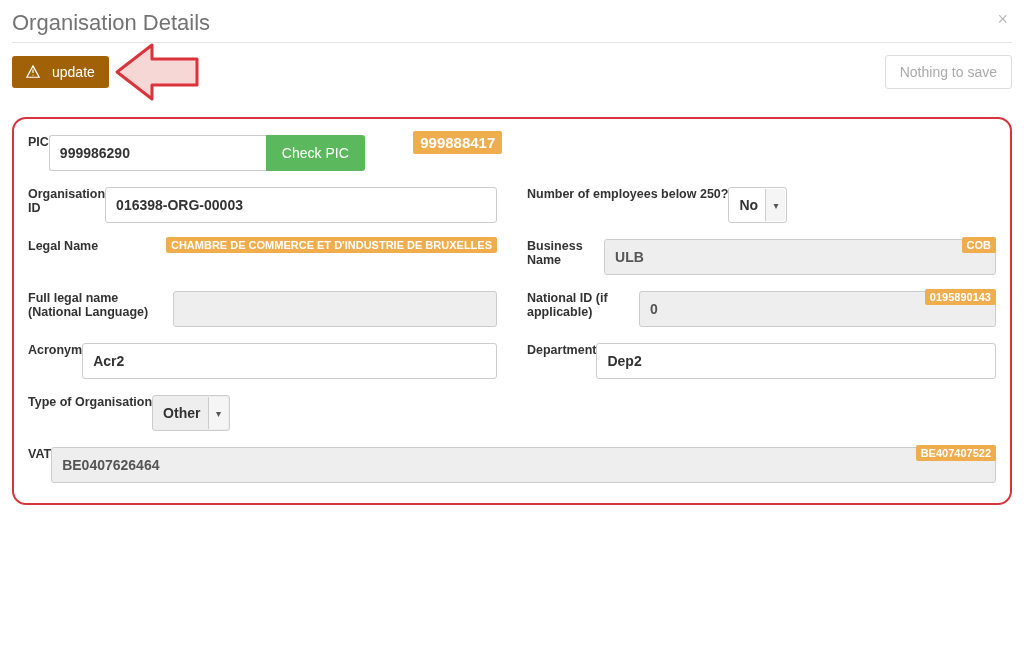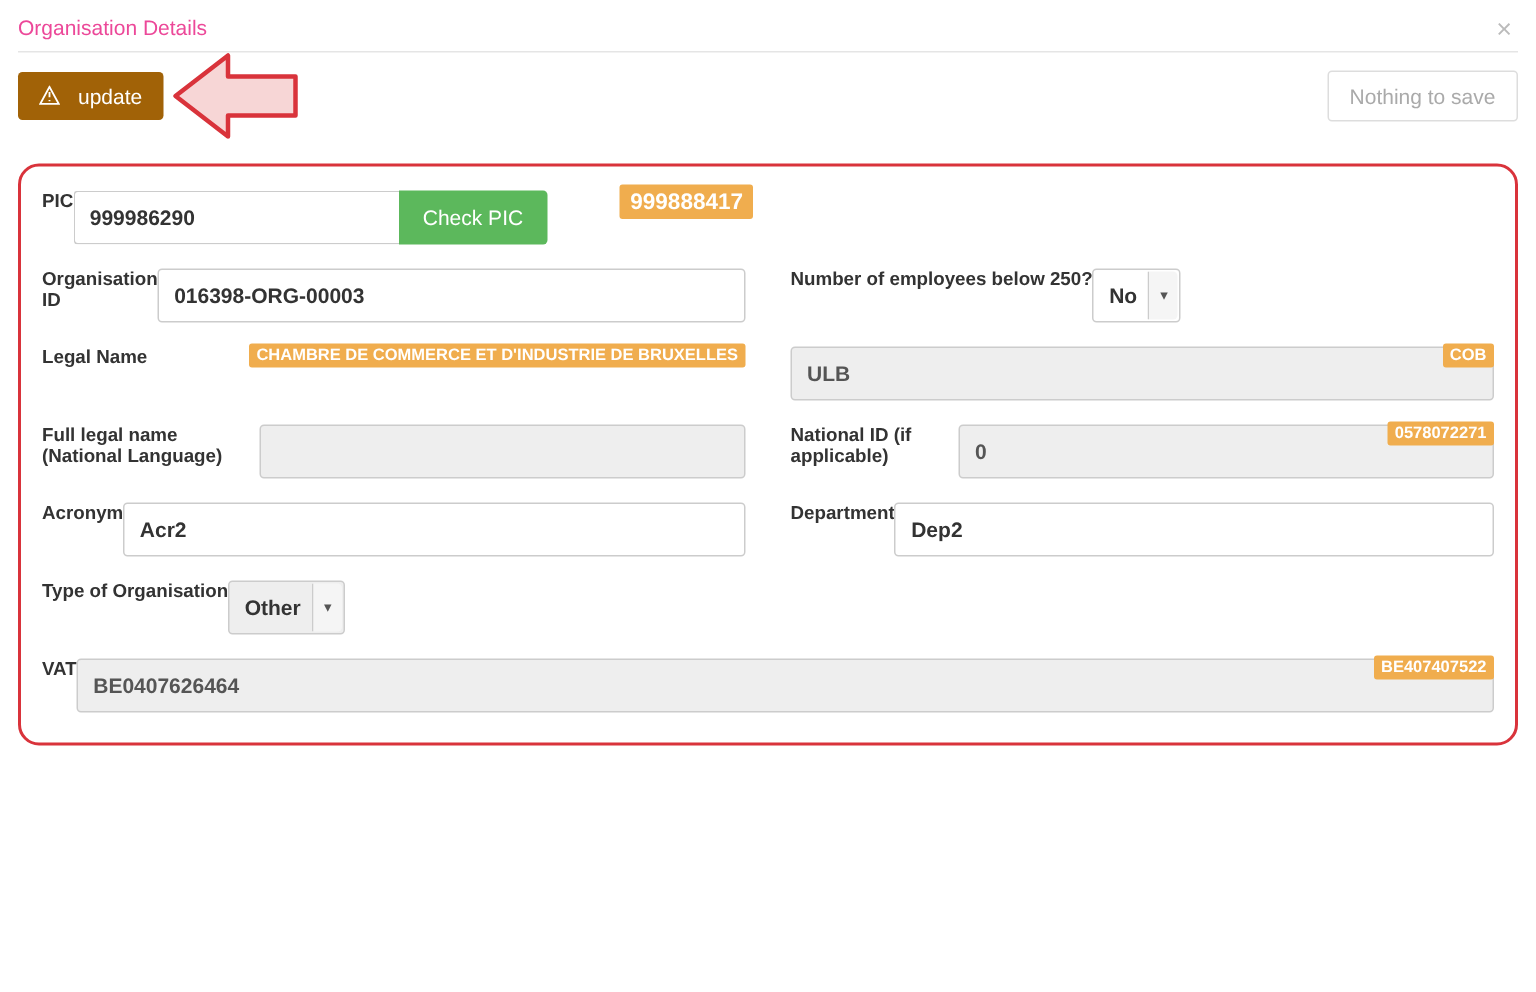--- a/index.html
+++ b/index.html
@@ -12,22 +12,22 @@
     }
     .header-row {
       display: flex;
       justify-content: space-between;
       align-items: flex-start;
       border-bottom: 1px solid #e5e5e5;
       padding-bottom: 6px;
       margin-bottom: 12px;
     }
     .page-title {
-      font-size: 14px;
-      color: #ec4899;
+      font-size: 22px;
+      color: #737373;
       font-weight: 400;
     }
     .close-x {
       color: #bbb;
       font-size: 18px;
       cursor: pointer;
       padding: 0 4px;
       line-height: 1;
     }
     .action-row {
@@ -228,33 +228,34 @@
       </div>
     </div>
   </div>
 
   <div class="row">
     <div class="col">
       <label class="field-label">Legal Name</label>
       <span class="badge">CHAMBRE DE COMMERCE ET D'INDUSTRIE DE BRUXELLES</span>
     </div>
     <div class="col">
+      <label class="field-label">Business Name</label>
       <span class="badge">COB</span>
       <input type="text" readonly="" class="ro" value="ULB" style="">
     </div>
   </div>
 
   <div class="row">
     <div class="col">
       <label class="field-label">Full legal name (National Language)</label>
       <input type="text" readonly="" class="ro" value="" style="">
     </div>
     <div class="col">
       <label class="field-label">National ID (if applicable)</label>
-      <span class="badge">0578072271</span>
+      <span class="badge">0195890143</span>
       <input type="text" readonly="" class="ro" value="0" style="">
     </div>
   </div>
 
   <div class="row">
     <div class="col">
       <label class="field-label">Acronym</label>
       <input type="text" value="Acr2" style="">
     </div>
     <div class="col">

